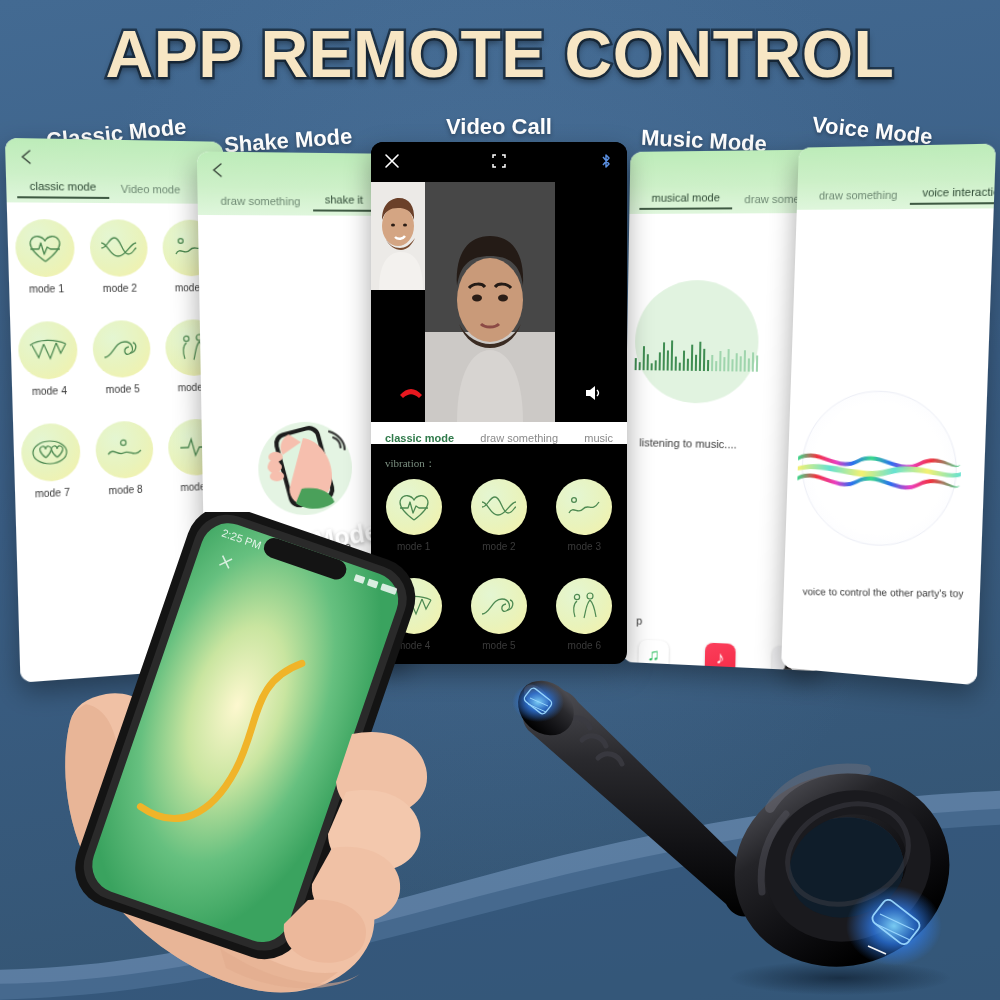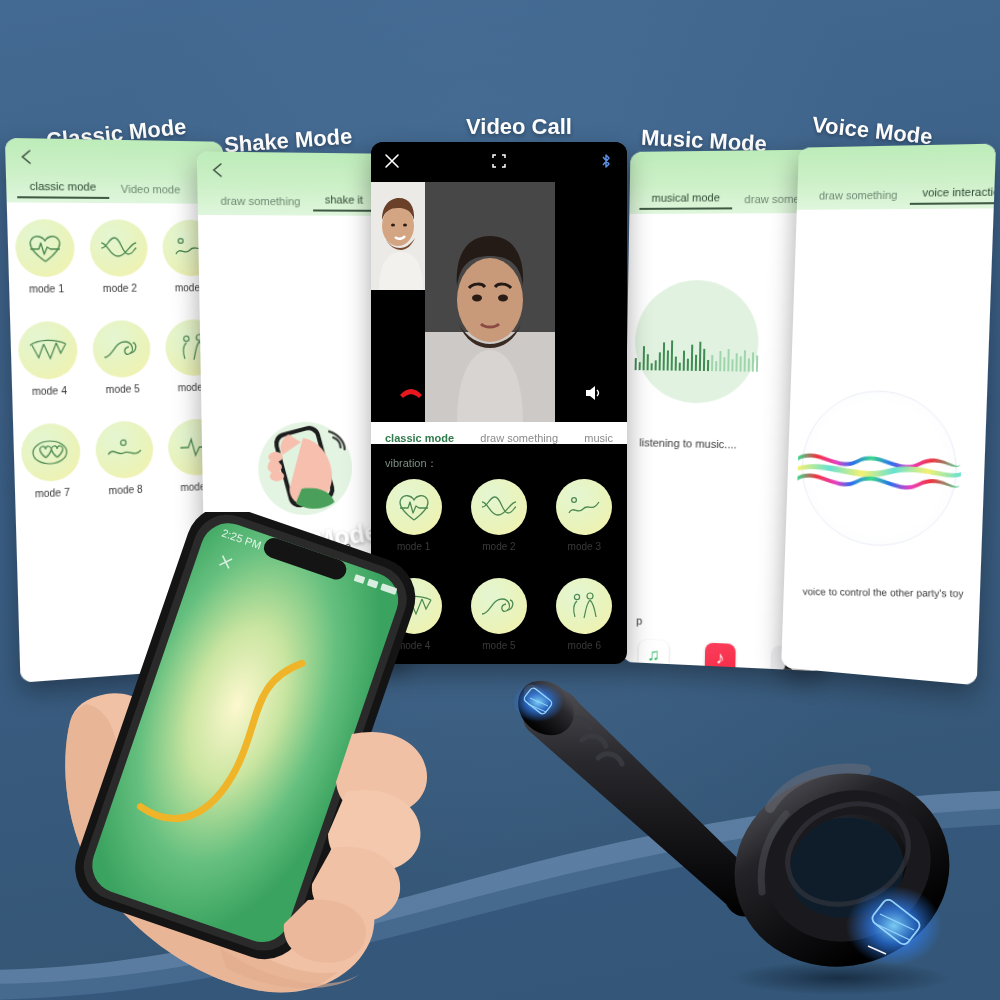--- a/index.html
+++ b/index.html
@@ -28,21 +28,21 @@
     paint-order:stroke fill;
     text-shadow:0 4px 7px rgba(0,0,0,.45);
     white-space:nowrap;
   }
 
   
   .cap{position:absolute;color:#ffffff;font-size:22px;font-weight:bold;
        white-space:nowrap;text-shadow:0 2px 4px rgba(0,0,0,.35);}
   .cap-classic{left:46px;top:121px;transform:rotate(-6deg);}
   .cap-shake{left:224px;top:128px;transform:rotate(-4deg);}
-  .cap-video{left:466px;top:114px;}
+  .cap-video{left:446px;top:114px;}
   .cap-music{left:641px;top:128px;transform:rotate(3deg);}
   .cap-voice{left:812px;top:118px;transform:rotate(6deg);}
   .cap-slide{left:247px;top:527px;transform:rotate(-9deg);font-size:25px;}
 
   
   .card{position:absolute;background:#ffffff;border-radius:12px;overflow:hidden;
         box-shadow:0 10px 26px rgba(0,0,0,.35);}
   .card .topbar{position:relative;height:62px;
         background:linear-gradient(180deg,#bdecb9 0%,#cdf0c8 55%,#dff6dc 100%);}
   .back-chev{position:absolute;left:12px;top:10px;width:16px;height:16px;}
@@ -75,21 +75,21 @@
   
   .vc-head{height:40px;background:#000;position:relative;}
   .vc-icon{position:absolute;top:10px;width:18px;height:18px;}
   .vc-stage{position:relative;height:240px;background:#000;}
   .vc-remote{position:absolute;left:54px;top:0;width:130px;height:240px;overflow:hidden;background:#3c3c3c;}
   .vc-self{position:absolute;left:0;top:0;width:54px;height:108px;overflow:hidden;background:#e9e6e2;}
   .vc-bottom{position:absolute;left:0;right:0;bottom:8px;height:34px;}
   .vc-tabs{display:flex;justify-content:space-between;padding:10px 14px 0 14px;background:#fff;}
   .vc-tab{font-size:11px;color:#8a8a8a;}
   .vc-tab.active{color:#2f7a4a;font-weight:bold;}
-  .vibration-lbl{font-size:11px;color:#7b8f80;padding:12px 0 4px 14px;font-family:Liberation Sans, sans-serif;}
+  .vibration-lbl{font-size:11px;color:#7b8f80;padding:12px 0 4px 14px;font-family:Liberation Serif, serif;}
 
   
   .shake-illus{position:absolute;left:50%;top:196px;transform:translateX(-50%);}
   .shake-txt{position:absolute;left:0;right:0;top:322px;text-align:center;font-size:11px;color:#3a3a3a;}
 
   
   .music-circle{position:absolute;left:8px;top:66px;width:122px;height:122px;border-radius:50%;
     background:#e1f3e0;}
   .music-eq{position:absolute;left:6px;top:118px;}
   .listen-txt{position:absolute;left:14px;top:222px;font-size:11px;color:#3a3a3a;}
@@ -120,20 +120,21 @@
 <div id="stage" class="nosel">
 
   <div class="bg-base"></div>
   <div class="bg-vignette"></div>
   <svg class="swoosh" viewBox="0 0 1040 230" preserveAspectRatio="none">
     <path d="M0 200 C 230 200, 420 120, 640 72 C 800 36, 930 24, 1040 20 L1040 54
              C 930 58, 810 72, 650 108 C 430 156, 240 228, 0 230 Z" fill="#7a9dc4" opacity=".55"></path>
     <path d="M0 214 C 240 214, 430 136, 650 90 C 810 56, 930 42, 1040 38 L1040 230 L0 230 Z" fill="#355a80" opacity=".55"></path>
   </svg>
 
+  <div class="title">APP REMOTE CONTROL</div>
 
   <div class="cap cap-classic">Classic Mode</div>
   <div class="cap cap-shake">Shake Mode</div>
   <div class="cap cap-video">Video Call</div>
   <div class="cap cap-music">Music Mode</div>
   <div class="cap cap-voice">Voice Mode</div>
 
   <div class="card" id="p-classic">
     <div class="topbar">
       <svg class="back-chev" viewBox="0 0 16 16">

